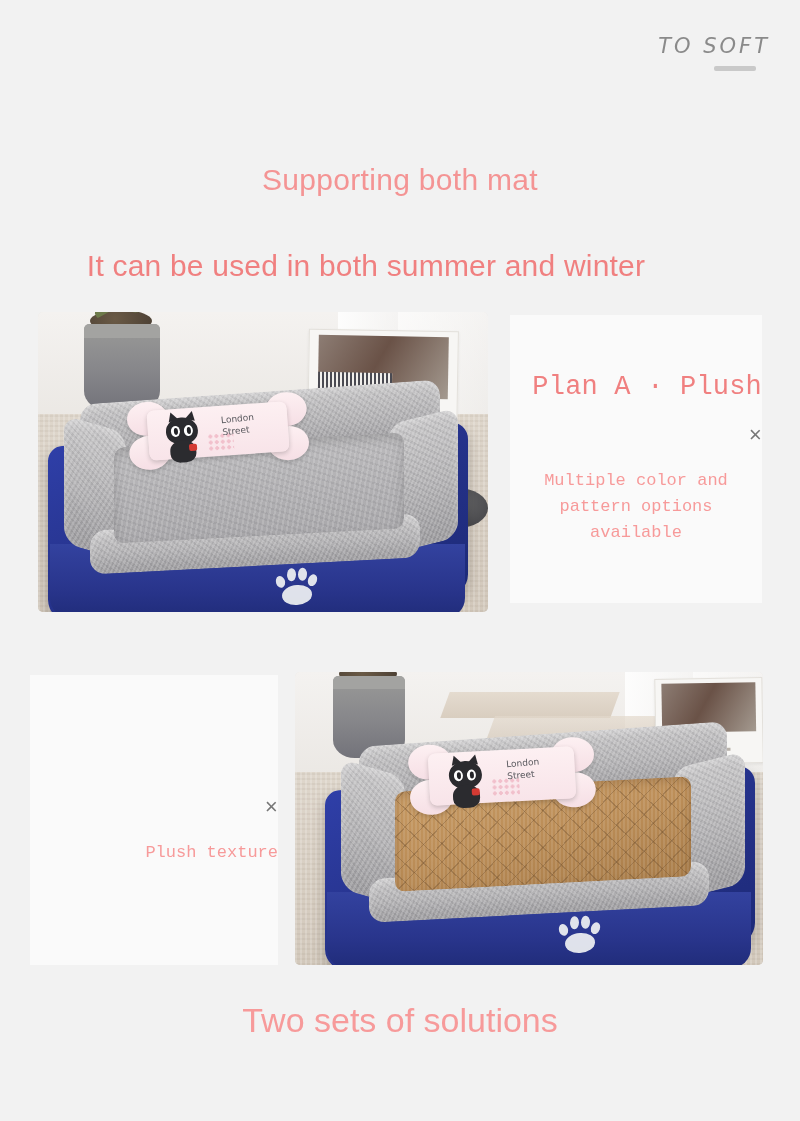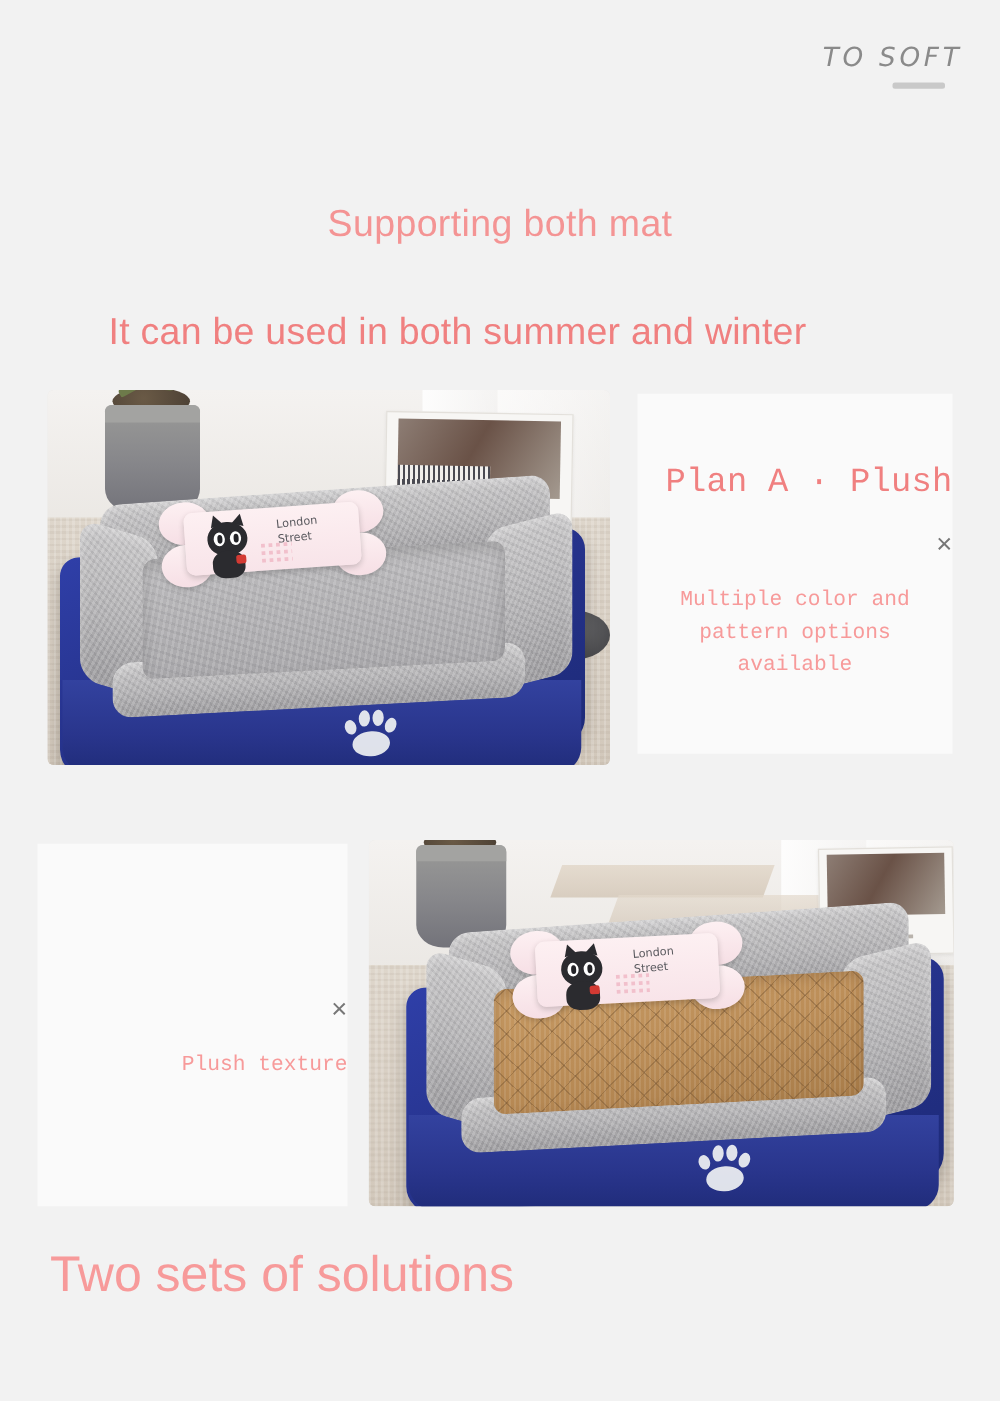--- a/index.html
+++ b/index.html
@@ -60,25 +60,25 @@
     font-weight: 400;
     letter-spacing: .2px;
   }
 
   
   .tagline {
     position: absolute;
     top: 1000px;
     left: 0;
     width: 800px;
+    text-align: center;
     color: #f79a9a;
-    font-size: 40px;
+    font-size: 34px;
     line-height: 41px;
     font-weight: 400;
-    padding-left: 40px;
   }
 
   
   .panel {
     position: absolute;
     background: #fafafa;
     display: flex;
     flex-direction: column;
     align-items: flex-end;
     justify-content: center;

